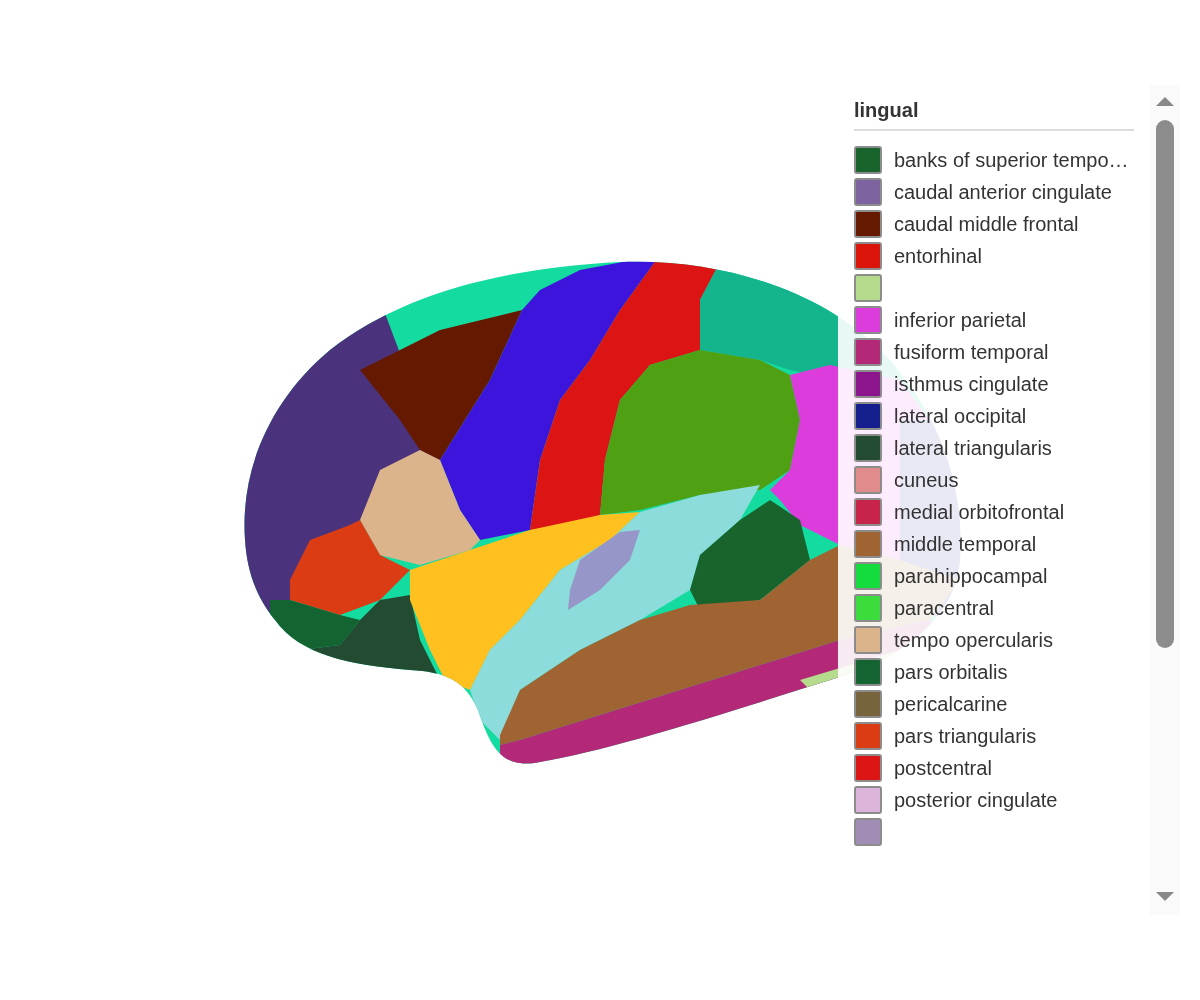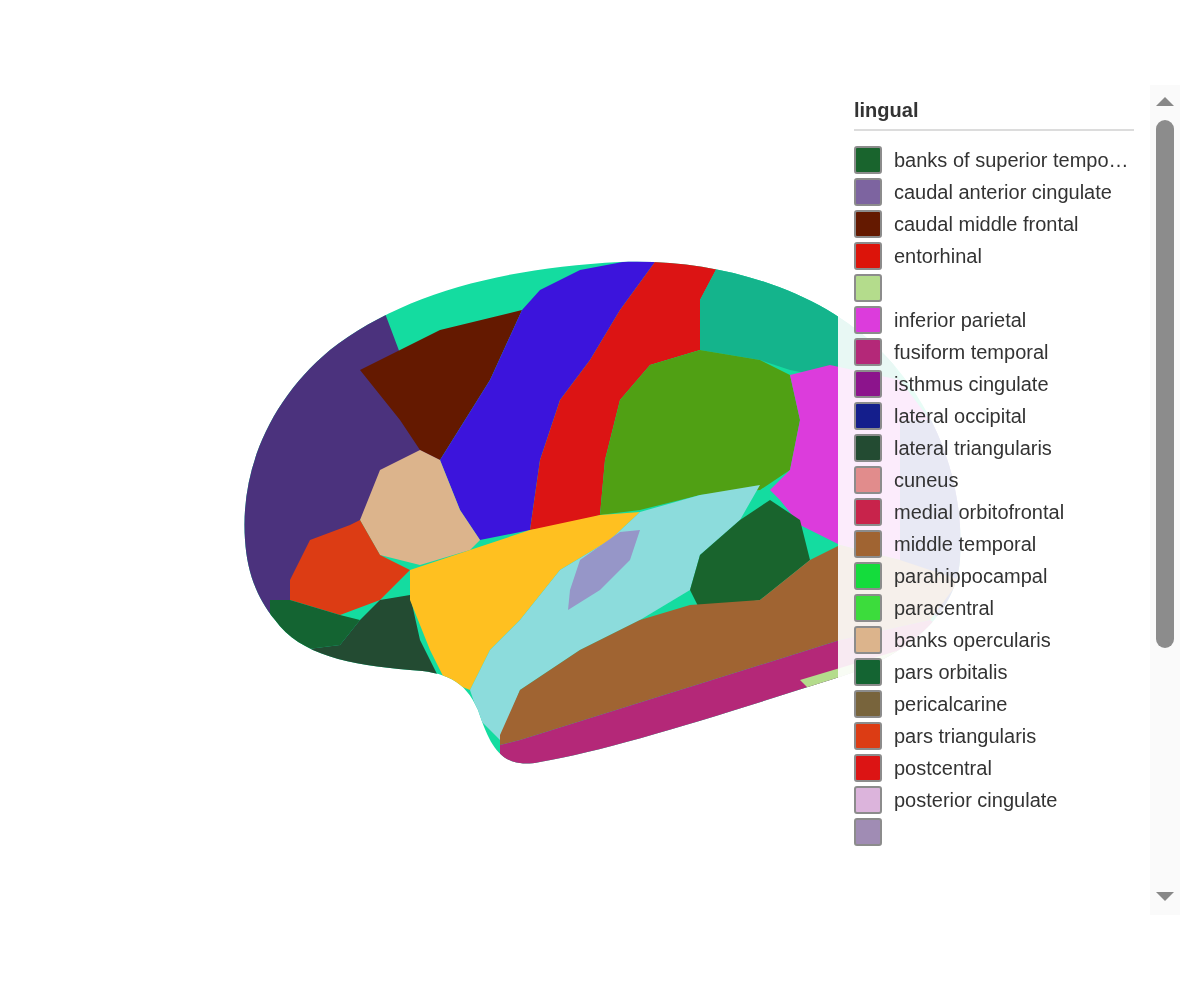--- a/index.html
+++ b/index.html
@@ -136,21 +136,21 @@
     <div class="legend-row">
         <span class="swatch" style="background: rgb(20, 220, 60);"></span>
         <span class="legend-label">parahippocampal</span>
       </div>
     <div class="legend-row">
         <span class="swatch" style="background: rgb(60, 220, 60);"></span>
         <span class="legend-label">paracentral</span>
       </div>
     <div class="legend-row">
         <span class="swatch" style="background: rgb(220, 180, 140);"></span>
-        <span class="legend-label">banks opercularis</span>
+        <span class="legend-label">tempo opercularis</span>
       </div>
     <div class="legend-row">
         <span class="swatch" style="background: rgb(20, 100, 50);"></span>
         <span class="legend-label">pars orbitalis</span>
       </div>
     <div class="legend-row">
         <span class="swatch" style="background: rgb(120, 100, 60);"></span>
         <span class="legend-label">pericalcarine</span>
       </div>
     <div class="legend-row">

